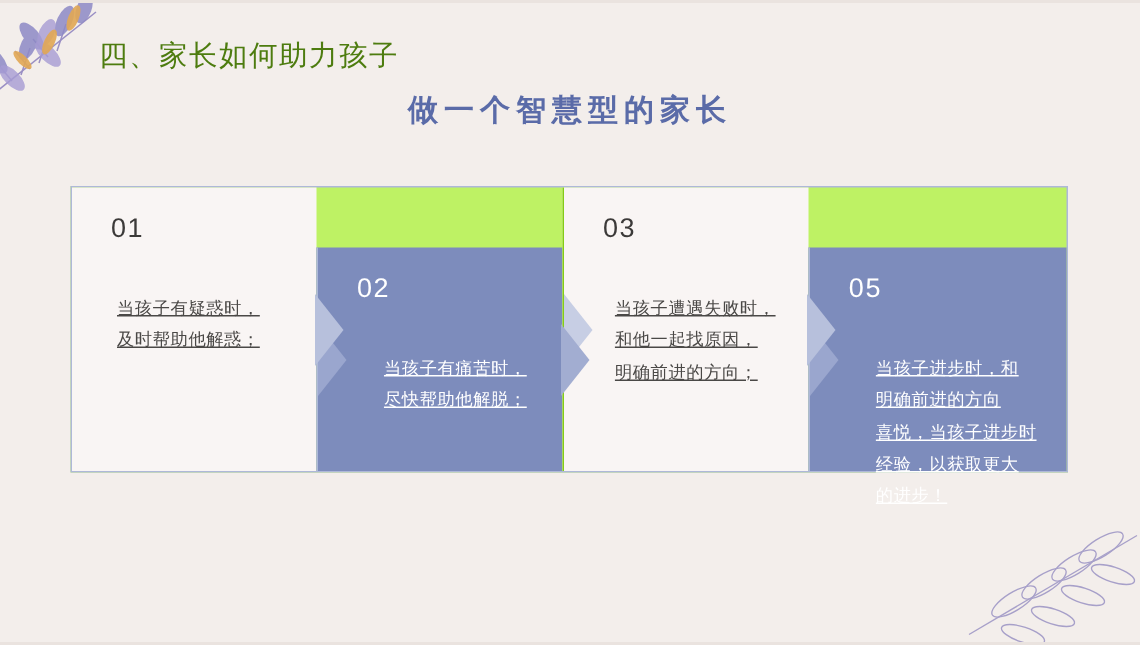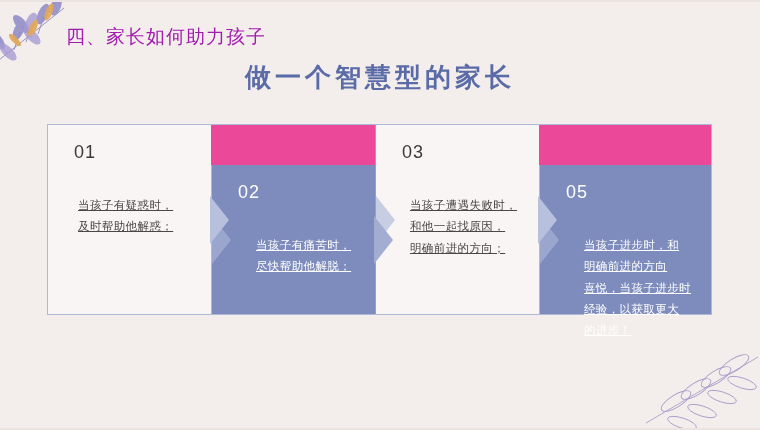--- a/index.html
+++ b/index.html
@@ -18,38 +18,38 @@
 
   
   .deco { position:absolute; pointer-events:none; }
   #deco-tl { left:-14px; top:-10px; width:120px; height:90px; }
   #deco-br { right:-6px; bottom:-6px; width:150px; height:95px; }
 
   
   #header-title {
     position:absolute; left:66px; top:22px;
     font-family:"Liberation Serif","DejaVu Serif",serif;
-    font-size:19px; color:#a21caf; letter-spacing:1px;
+    font-size:19px; color:#4d7c0f; letter-spacing:1px;
     white-space:nowrap;
   }
   #subtitle {
     position:absolute; left:0; right:0; top:58px;
     text-align:center;
     font-family:Liberation Mono, monospace;
-    font-size:26px; font-weight:bold; color:#5A6BA8;
+    font-size:20px; font-weight:bold; color:#5A6BA8;
     letter-spacing:4px;
   }
 
   
   #band {
     position:absolute; left:47px; top:122px;
     width:665px; height:191px;
     display:flex;
     border:1px solid #AEB8D8;
-    background:#ec4899;
+    background:#bef264;
   }
   .seg {
     position:relative;
     flex:1 1 0;
     padding:18px 20px 0 26px;
     overflow:visible;
   }
   .seg.light { background:#F9F5F4; }
   .seg.dark  { background:#7D8CBC; }
   .seg.dark + .seg.light { border-left:1px solid #84cc16; }

